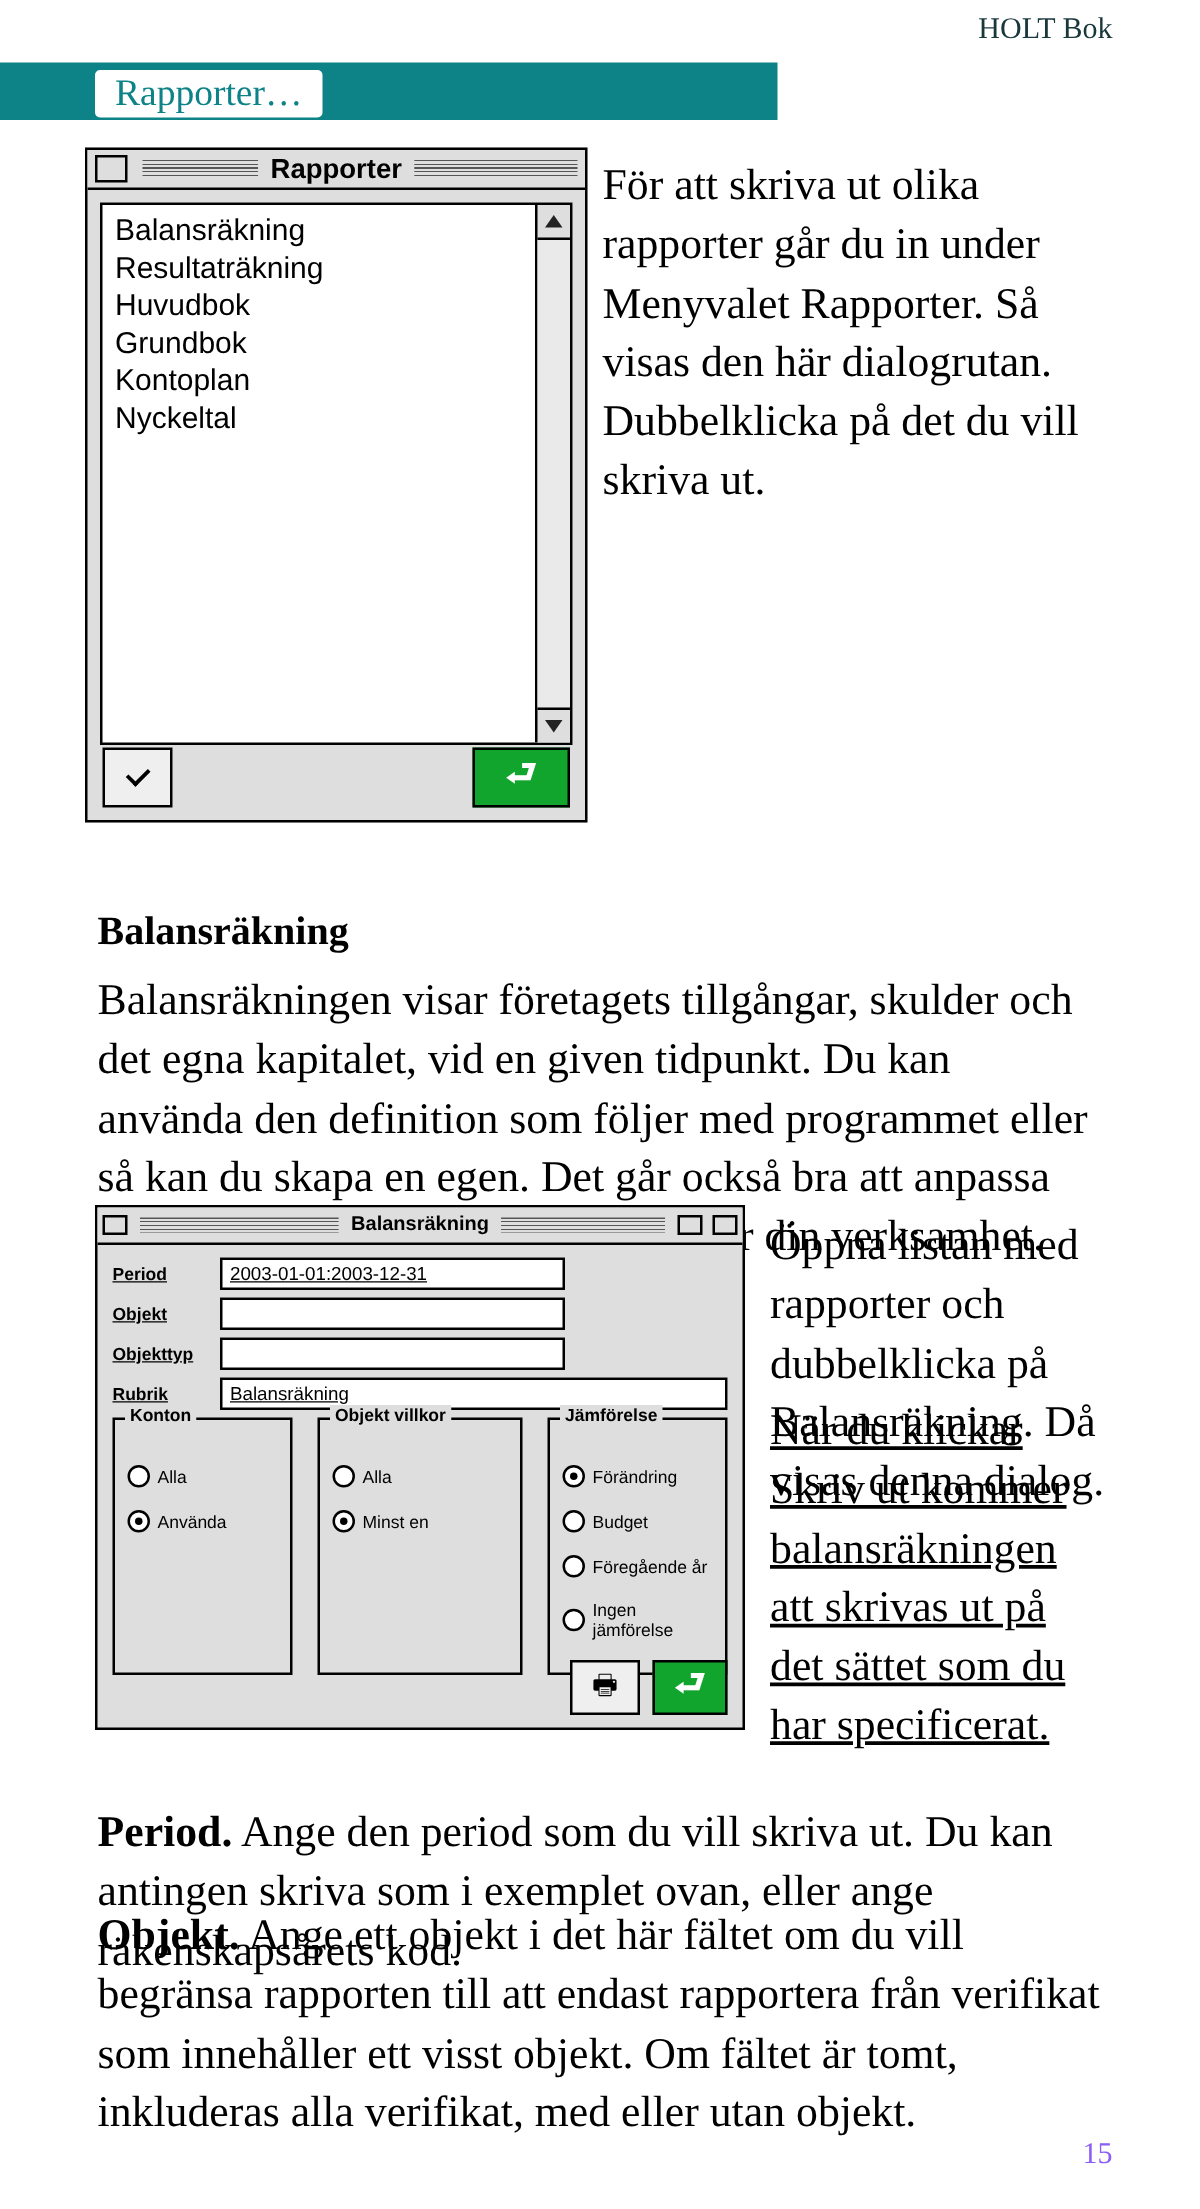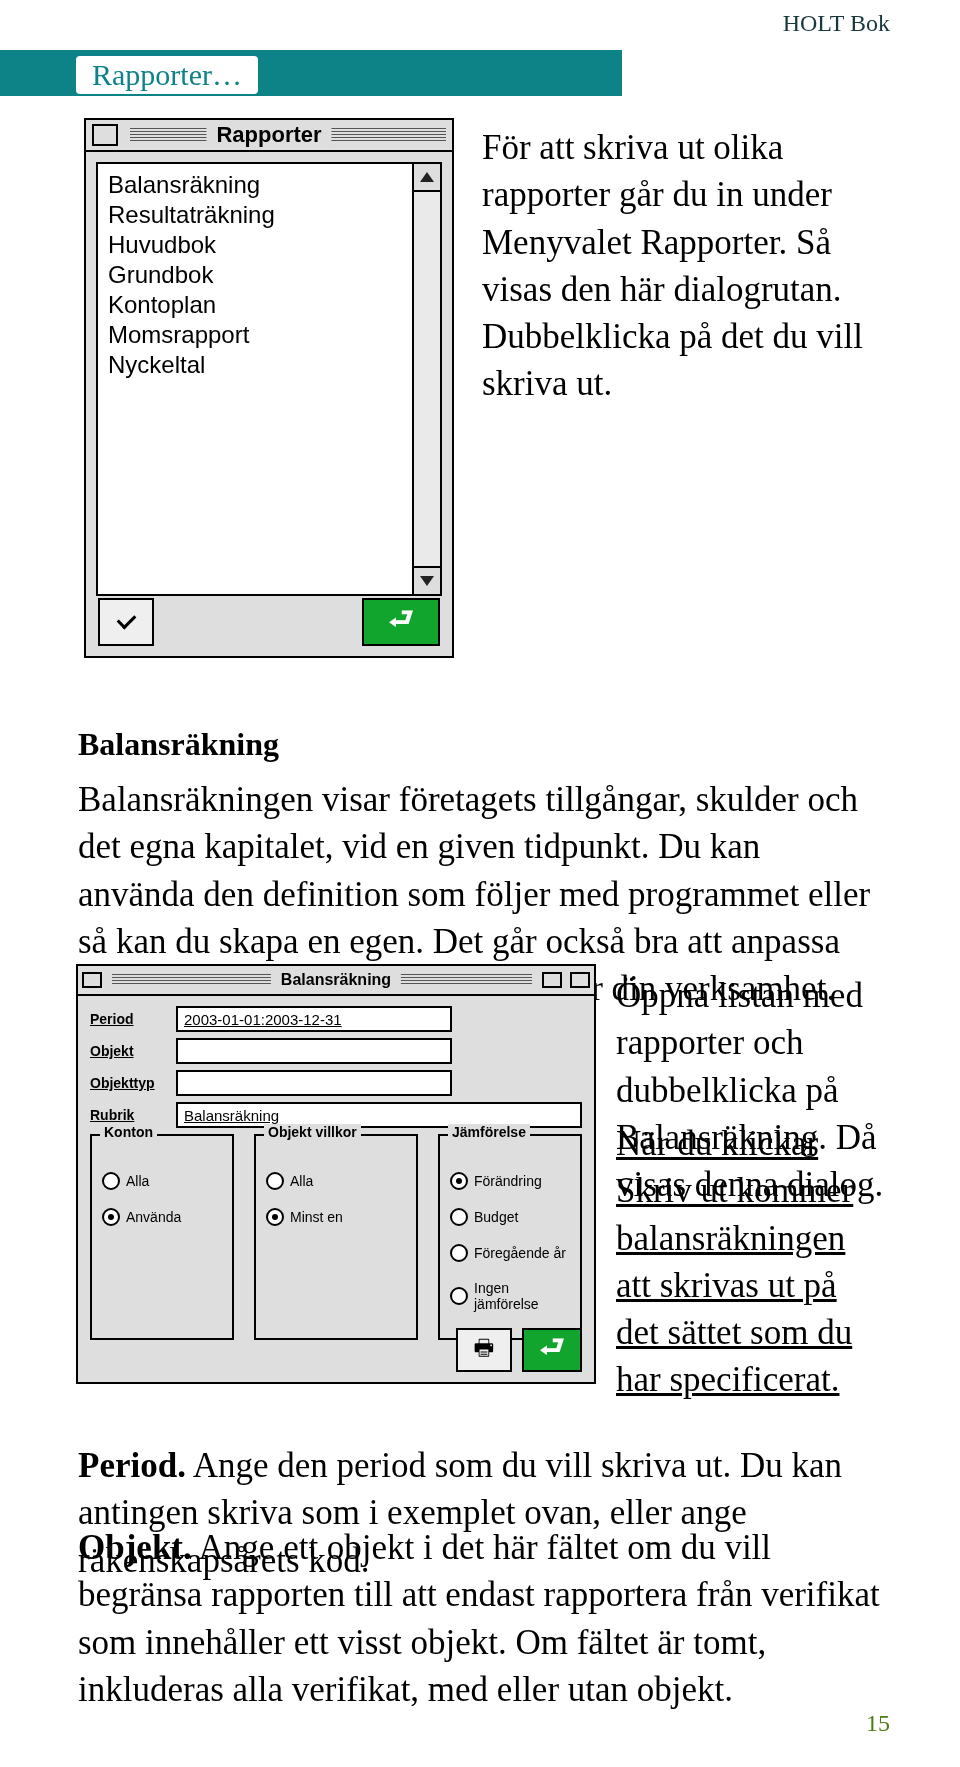--- a/index.html
+++ b/index.html
@@ -14,21 +14,21 @@
   }
   .section-banner .badge {
     position: absolute; left: 74px; top: 4px; padding: 4px 16px 4px 16px;
     background: #fff; border: 2.5px solid #0d8388; border-radius: 6px;
     font-family: "Comic Sans MS", cursive; font-size: 30px; color: #0d8388;
     line-height: 1;
   }
 
   
   .win1 {
-    position: absolute; left: 84px; top: 118px; width: 370px; height: 540px;
+    position: absolute; left: 68px; top: 118px; width: 402px; height: 540px;
     background: #dedede; border: 2px solid #000; box-sizing: border-box;
   }
   .titlebar1 {
     height: 30px; border-bottom: 2px solid #000; display: flex; align-items: center;
     background: #dedede; position: relative;
   }
   .tb-lines { flex: 1; height: 14px; background: repeating-linear-gradient(to bottom, #555 0, #555 1px, transparent 1px, transparent 3px); margin: 0 6px; }
   .tb-title { position: absolute; left: 50%; transform: translateX(-50%); background: #dedede; padding: 0 10px; font-family: Geneva, Arial, sans-serif; font-size: 22px; font-weight: bold; }
   .tb-close { width: 26px; height: 22px; border: 2px solid #000; margin: 0 6px; box-sizing: border-box; display: flex; align-items: center; justify-content: center; }
 
@@ -86,21 +86,21 @@
   .win2-buttons { position: absolute; bottom: 10px; right: 12px; display: flex; gap: 10px; }
   .print-btn { width: 52px; height: 40px; border: 2px solid #000; background: #efefef; display: flex; align-items: center; justify-content: center; }
   .printer-icon { font-size: 22px; }
   .enter-btn2 { background: #11a52d; width: 56px; height: 40px; border: 2px solid #000; display: flex; align-items: center; justify-content: center; }
 
   .side2 { left: 616px; top: 972px; width: 268px; }
   .side3 { left: 616px; top: 1120px; width: 268px; text-decoration: underline; }
 
   .para2 { left: 78px; top: 1442px; width: 802px; }
   .para3 { left: 78px; top: 1524px; width: 802px; }
-  .page-number { position: absolute; right: 70px; bottom: 30px; font-family: "Comic Sans MS", cursive; font-size: 24px; color: #4d7c0f; }
+  .page-number { position: absolute; right: 70px; bottom: 30px; font-family: "Comic Sans MS", cursive; font-size: 24px; color: #8b5cf6; }
 
   b.term { font-weight: bold; }
 </style>
 </head>
 <body>
 
 <div class="page">
   <div class="header-right">HOLT Bok</div>
 
   <div class="section-banner">
@@ -113,21 +113,20 @@
       <div class="tb-lines"></div>
       <div class="tb-title">Rapporter</div>
     </div>
     <div class="listbox">
       <div class="items">
         <div>Balansräkning</div>
         <div>Resultaträkning</div>
         <div>Huvudbok</div>
         <div>Grundbok</div>
         <div>Kontoplan</div>
-        <div>Momsrapport</div>
         <div>Nyckeltal</div>
       </div>
       <div class="scrollbar">
         <div class="sb-btn">
             <div class="tri-up"></div>
           </div>
         <div class="sb-track"></div>
         <div class="sb-btn bottom">
             <div class="tri-down"></div>
           </div>

